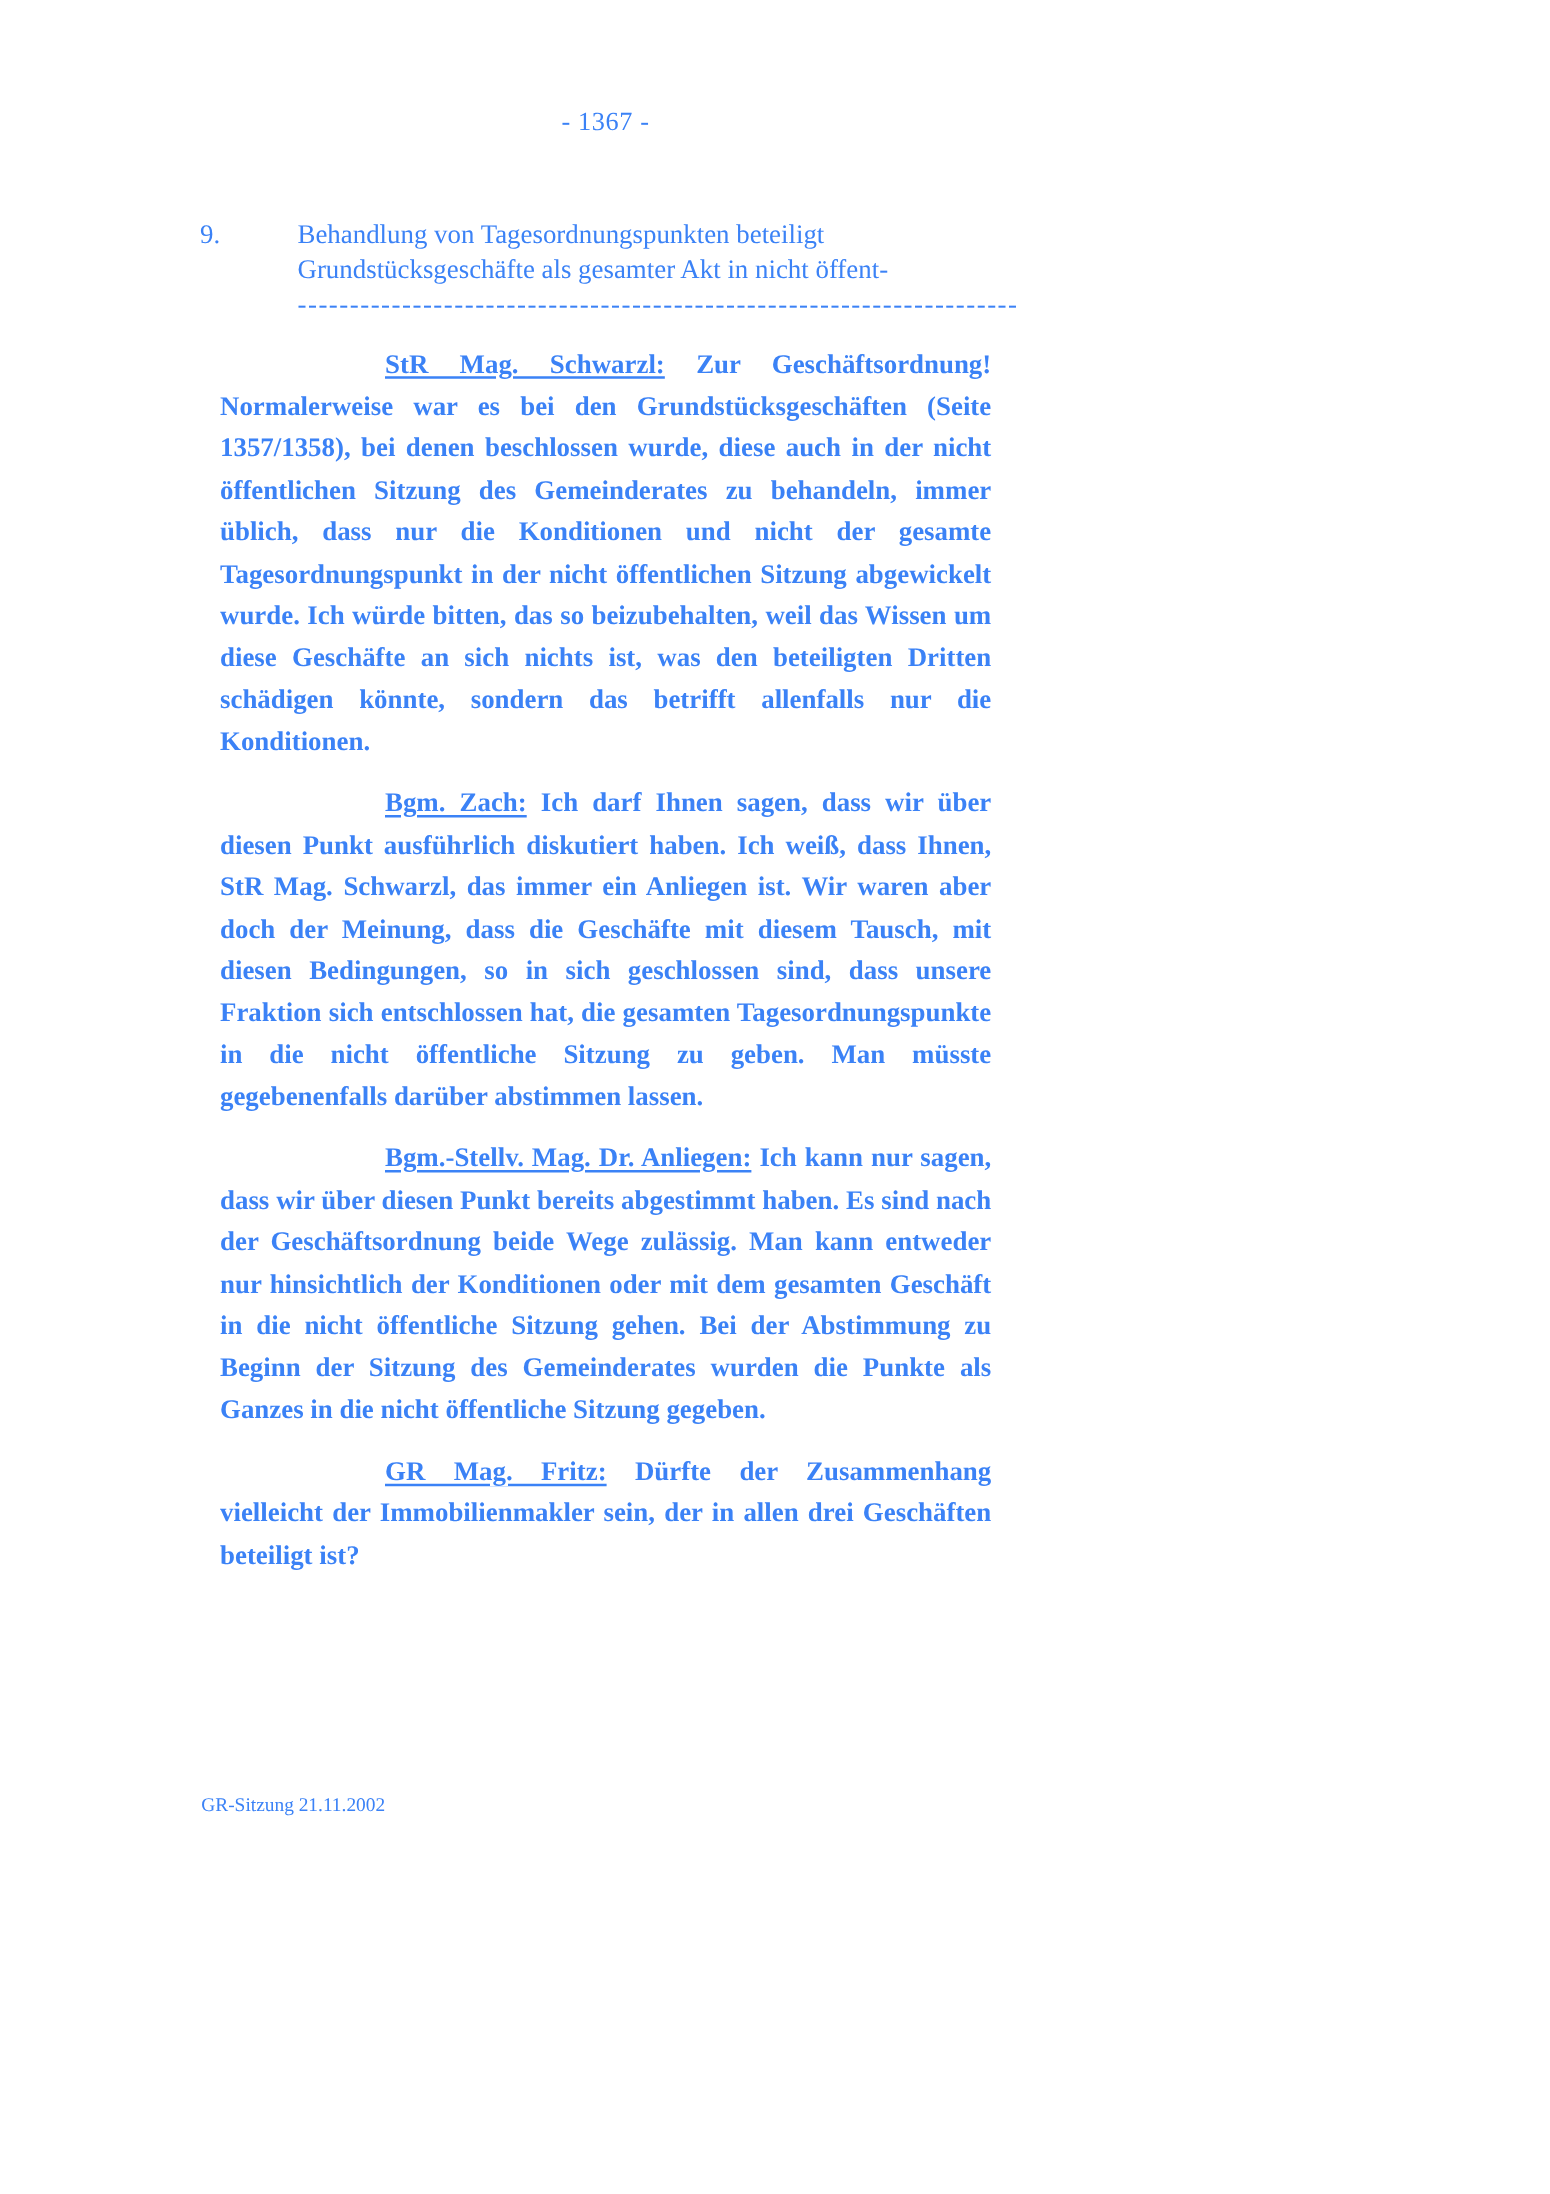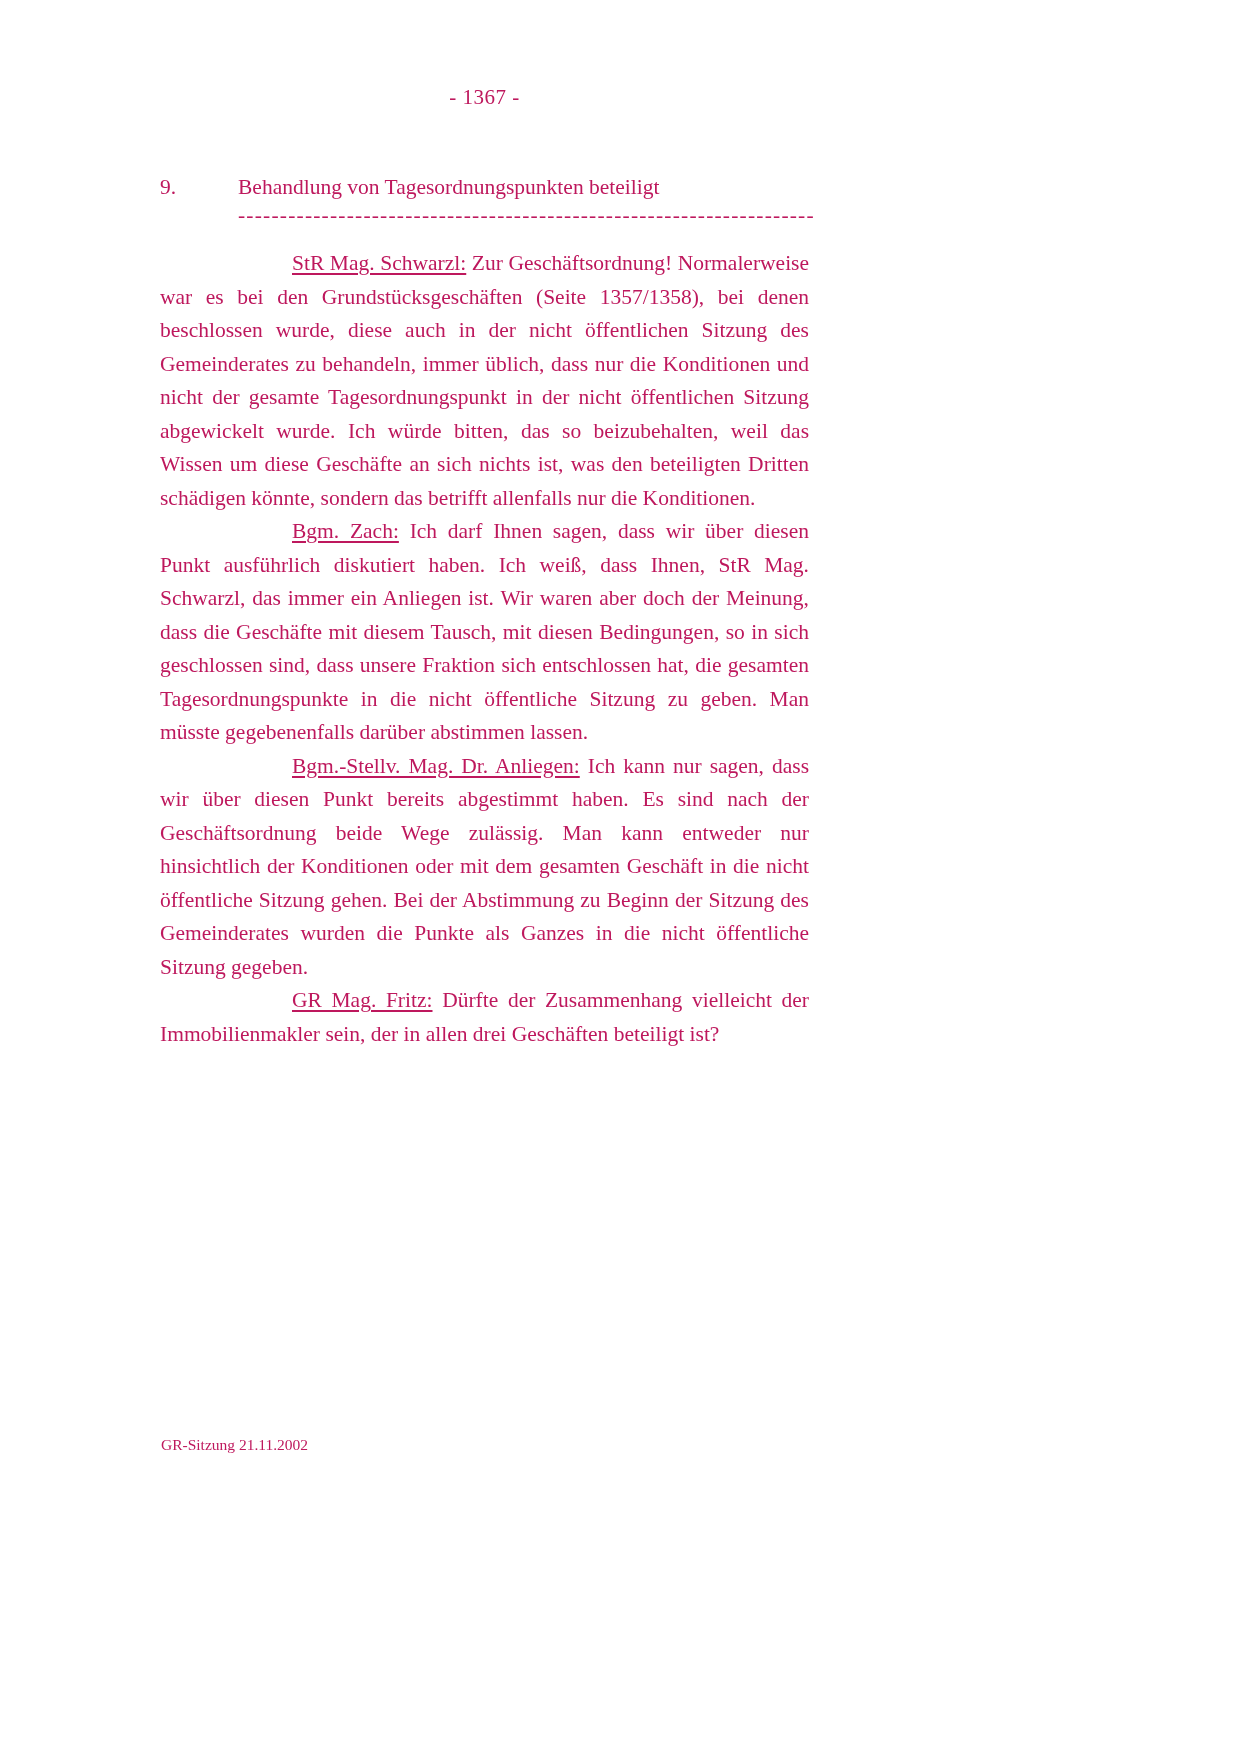--- a/index.html
+++ b/index.html
@@ -5,21 +5,21 @@
   html, body {
     margin: 0;
     padding: 0;
     background: #ffffff;
   }
   .page {
     position: relative;
     width: 1089px;
     height: 1755px;
     background: #ffffff;
-    color: #be185d;
+    color: #3b82f6;
     font-family: "Liberation Serif", serif;
     overflow: hidden;
     box-sizing: border-box;
   }
   .content {
     box-sizing: border-box;
     padding: 85px 280px 0 160px; 
   }
   .page-number {
     text-align: center;
@@ -48,22 +48,23 @@
     letter-spacing: 1.2px;
     line-height: 20px;
   }
   .body-text {
     margin-top: 22px;
     font-size: 21.5px;
     line-height: 33.5px;
     text-align: justify;
   }
   .para {
-    margin: 0;
+    margin: 16px;
     text-indent: 132px;
+    font-weight: bold;
   }
   .para .speaker {
     text-decoration: underline;
     text-underline-offset: 3px;
   }
   .final-para {
     margin-top: 116px;
   }
   .footer {
     position: absolute;
@@ -78,20 +79,21 @@
 
 <div class="page">
   <div class="content">
 
     <div class="page-number">- 1367 -</div>
 
     <div class="item-heading">
       <div class="item-number">9.</div>
       <div class="item-title">
         <div>Behandlung von Tagesordnungspunkten beteiligt</div>
+        <div>Grundstücksgeschäfte als gesamter Akt in nicht öffent-</div>
         <div class="dashes">------------------------------------------------------------------------------------------------</div>
       </div>
     </div>
 
     <div class="body-text">
 
       <p class="para">
         <span class="speaker">StR Mag. Schwarzl:</span>
         <span>Zur Geschäftsordnung! Normalerweise war es bei den Grundstücksgeschäften (Seite 1357/1358), bei denen beschlossen wurde, diese auch in der nicht öffentlichen Sitzung des Gemeinderates zu behandeln, immer üblich, dass nur die Konditionen und nicht der gesamte Tagesordnungspunkt in der nicht öffentlichen Sitzung abgewickelt wurde. Ich würde bitten, das so beizubehalten, weil das Wissen um diese Geschäfte an sich nichts ist, was den beteiligten Dritten schädigen könnte, sondern das betrifft allenfalls nur die Konditionen.</span>
       </p>

